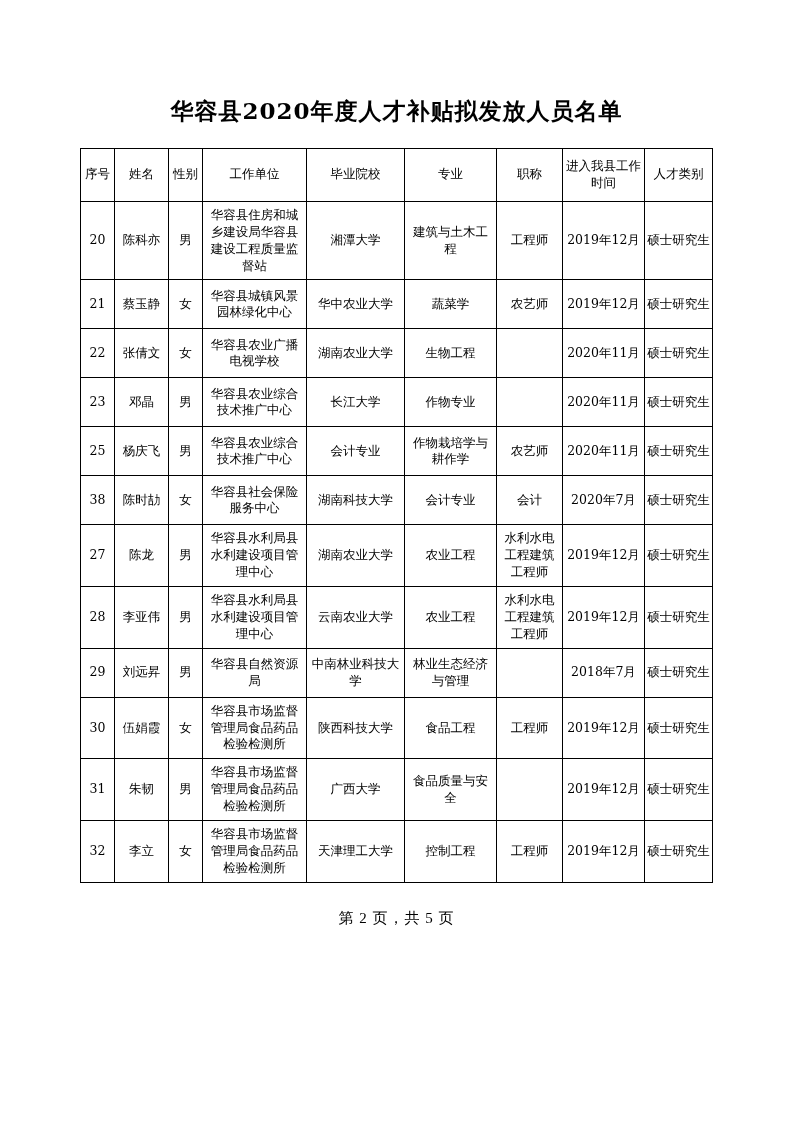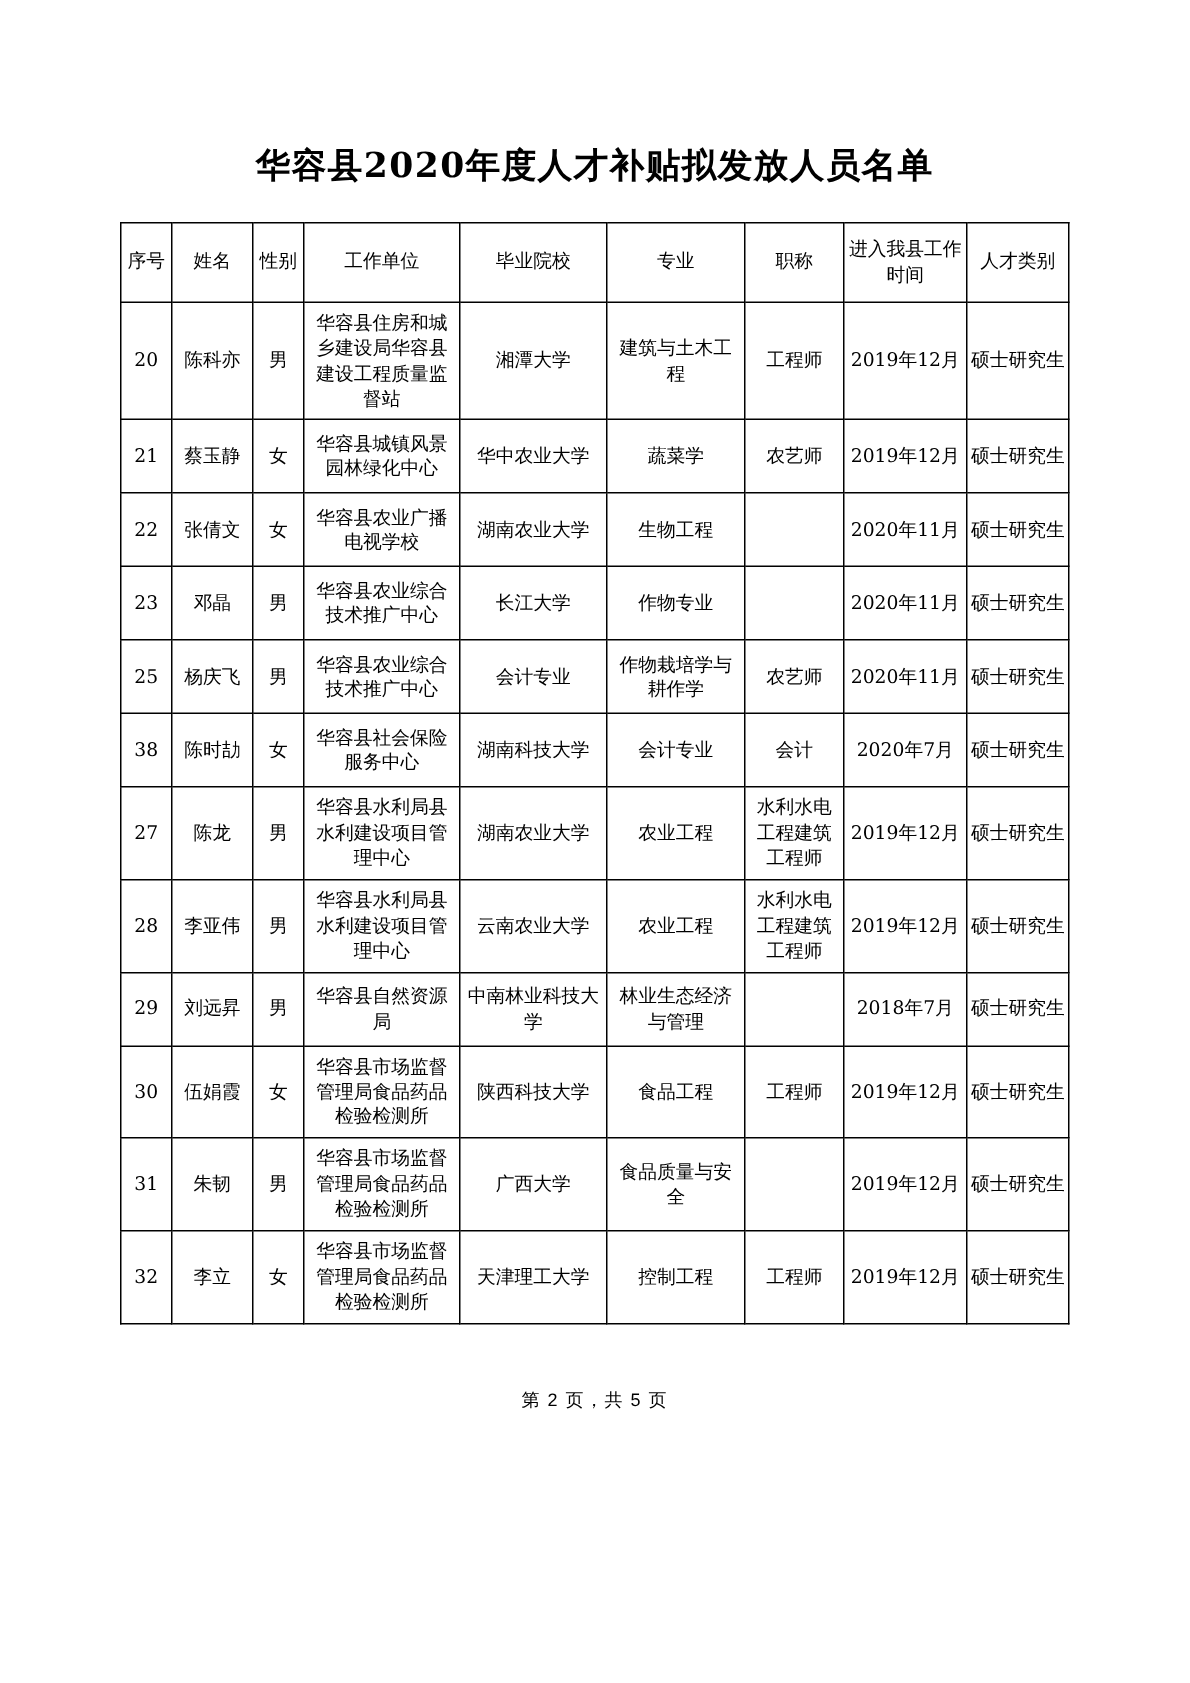--- a/index.html
+++ b/index.html
@@ -58,24 +58,24 @@
   col.c-name   { width: 54px; }
   col.c-sex    { width: 34px; }
   col.c-unit   { width: 104px; }
   col.c-school { width: 98px; }
   col.c-major  { width: 92px; }
   col.c-title  { width: 66px; }
   col.c-date   { width: 82px; }
   col.c-type   { width: 68px; }
 
   .footer {
-    margin-top: 42px;
+    margin-top: 26px;
     text-align: center;
-    font-size: 12px;
-    font-family: Liberation Sans, sans-serif;
+    font-size: 15px;
+    font-family: Liberation Serif, serif;
     letter-spacing: 1px;
   }
 </style>
 </head>
 <body>
 
 <div class="page">
 
   <h1 class="doc-title">华容县2020年度人才补贴拟发放人员名单</h1>
 

